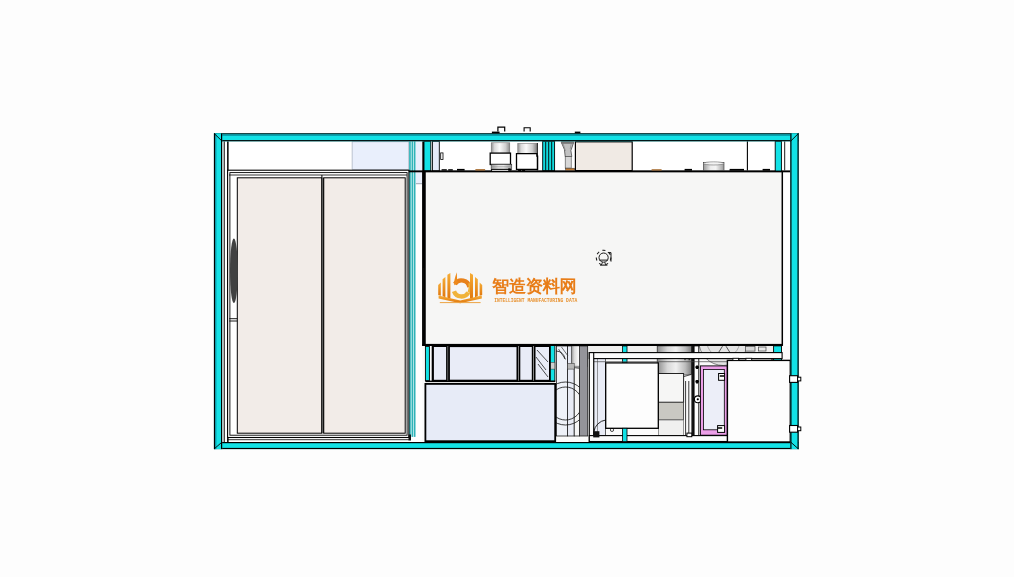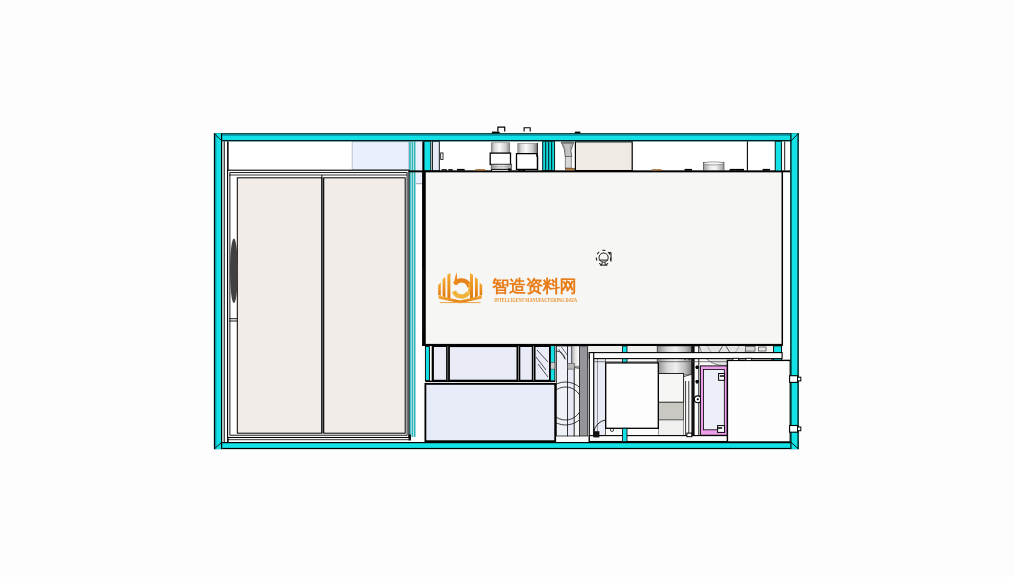--- a/index.html
+++ b/index.html
@@ -1,16 +1,16 @@
 <!DOCTYPE html>
 <html><head>
 <meta charset="utf-8">
 <style>
 html,body{margin:0;padding:0;background:#ffffff}
-#stage{position:relative;width:1014px;height:577px;background:#a16207;overflow:hidden;font-family:Liberation Serif, serif}
+#stage{position:relative;width:1014px;height:577px;background:#a16207;overflow:hidden;font-family:Liberation Mono, monospace}
 </style>
 </head>
 <body>
 <div id="stage">
 <svg width="1014" height="577" viewBox="0 0 1014 577">
 <defs>
 <linearGradient id="gcyl" x1="0" y1="0" x2="1" y2="0">
 <stop offset="0" stop-color="#8f8f8f"></stop>
           <stop offset="0.18" stop-color="#dadada"></stop>
           <stop offset="0.45" stop-color="#fbfbfb"></stop>

